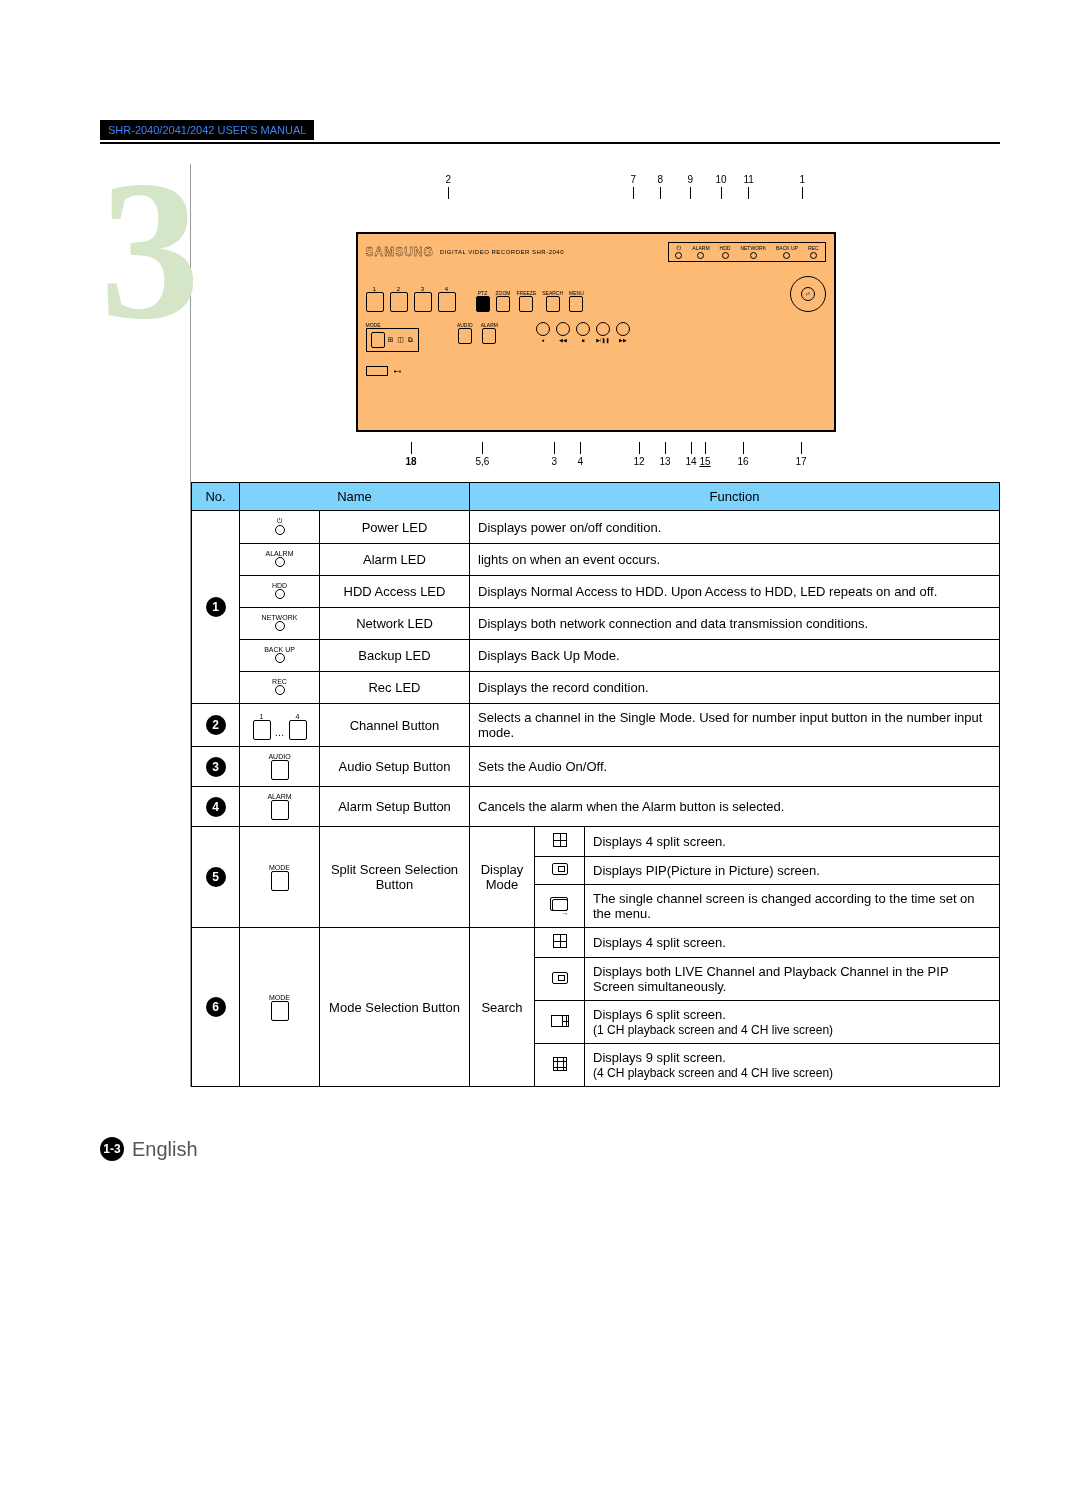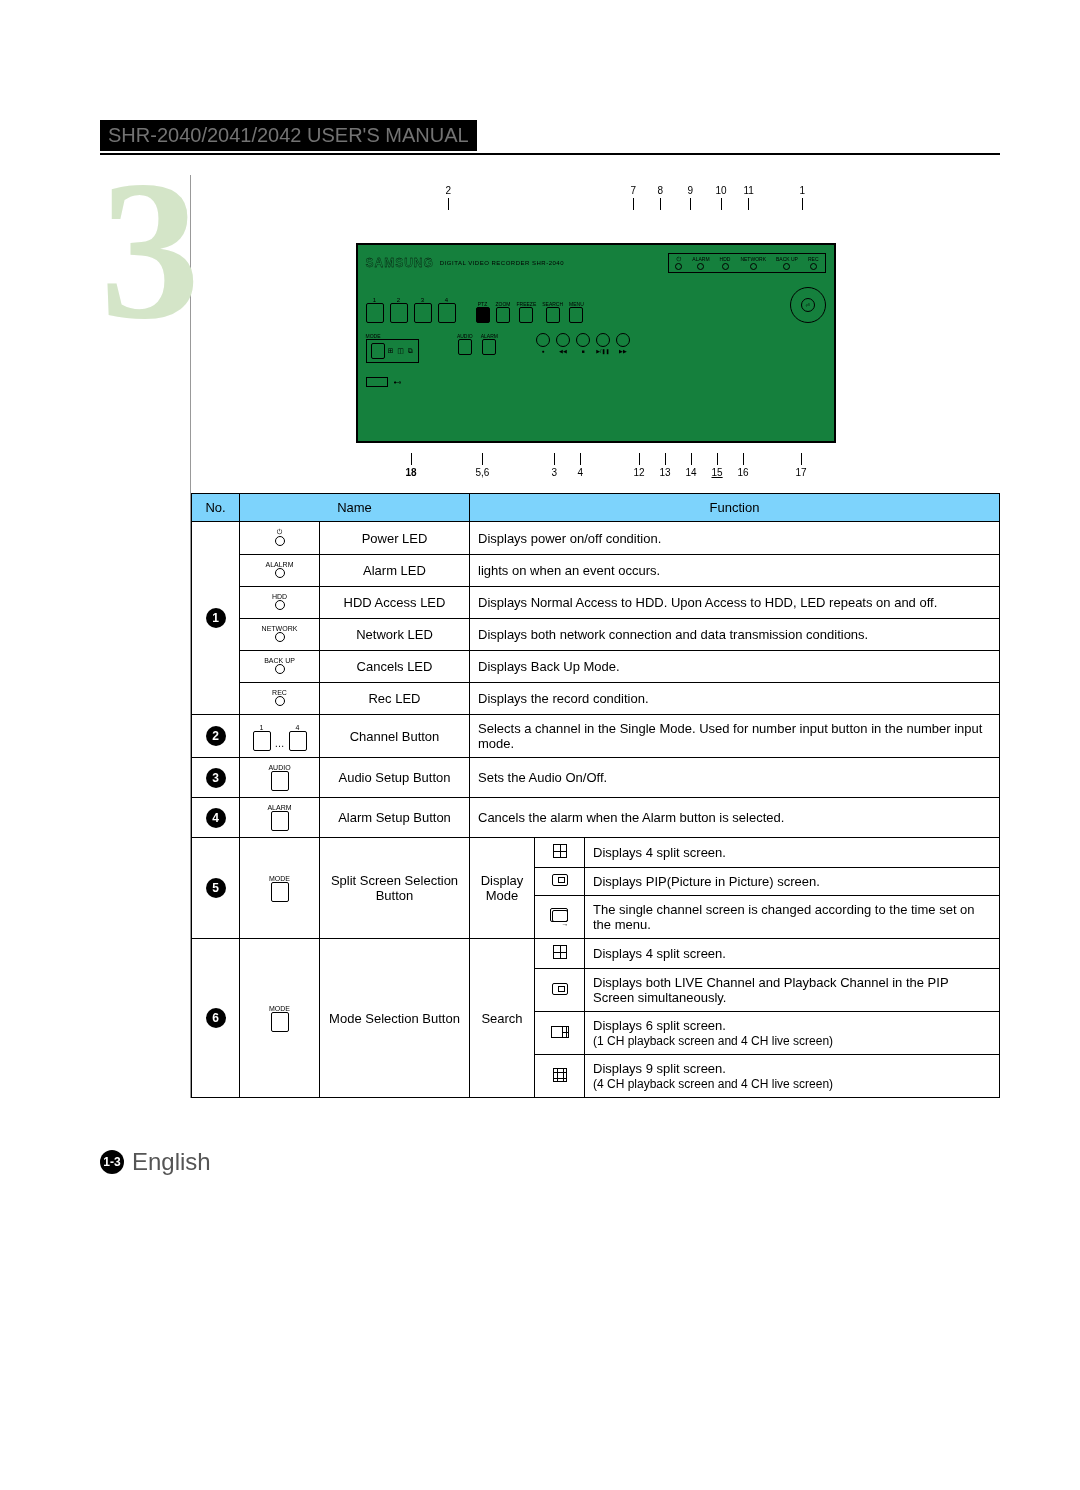--- a/index.html
+++ b/index.html
@@ -11,22 +11,22 @@
     color: #000;
     width: 1080px;
     min-height: 1490px;
   }
   .page {
     padding: 120px 80px 40px 100px;
     position: relative;
   }
   .header-bar {
     background: #000;
-    color: #737373;
-    font-size: 20px;
+    color: #3b82f6;
+    font-size: 11px;
     padding: 4px 8px;
     display: inline-block;
     margin-bottom: 2px;
   }
   .header-rule {
     border-top: 2px solid #000;
     margin-bottom: 20px;
   }
   .chapter-number {
     font-size: 200px;
@@ -58,21 +58,21 @@
     width: 500px;
     margin: 0 auto 10px auto;
     text-align: center;
   }
   .diagram {
     border: 2px solid #000;
     width: 480px;
     height: 200px;
     margin: 30px auto 10px auto;
     position: relative;
-    background: #15803d;
+    background: #fdba74;
     padding: 8px;
   }
   .dev-top-row {
     display: flex;
     align-items: center;
     gap: 6px;
     margin-bottom: 14px;
   }
   .brand {
     font-family: "Arial Black", sans-serif;
@@ -190,21 +190,21 @@
   .sub-icon { width: 50px; text-align:center; }
 
   
   .footer {
     margin-top: 50px;
     display: flex;
     align-items: center;
     gap: 8px;
   }
   .footer .num-badge { width:24px; height:24px; font-size:12px; }
-  .footer-text { font-size: 24px; color: #555; }
+  .footer-text { font-size: 20px; color: #555; }
 
   
   .callouts-top, .callouts-bottom {
     position: relative;
     height: 28px;
     width: 480px;
     margin: 0 auto;
   }
   .co { position:absolute; font-size:10px; display:flex; flex-direction:column; align-items:center; gap:2px;}
   .co .line { width:1px; height:12px; background:#000; }
@@ -397,21 +397,21 @@
             <span>12</span>
           </div>
           <div class="co bot" style="left: 304px;">
             <span class="line"></span>
             <span>13</span>
           </div>
           <div class="co bot" style="left: 330px;">
             <span class="line"></span>
             <span>14</span>
           </div>
-          <div class="co bot" style="left: 356px; text-decoration: underline;">
+          <div class="co bot" style="left: 344px; text-decoration: underline;">
             <span class="line"></span>
             <span>15</span>
           </div>
           <div class="co bot" style="left: 382px;">
             <span class="line"></span>
             <span>16</span>
           </div>
           <div class="co bot" style="left: 440px;">
             <span class="line"></span>
             <span>17</span>
@@ -444,21 +444,21 @@
             <td class="col-name">HDD Access LED</td>
             <td colspan="3">Displays Normal Access to HDD. Upon Access to HDD, LED repeats on and off.</td>
           </tr>
           <tr>
             <td class="col-icon icon-cell"><span class="tiny-lbl">NETWORK</span><span class="led-draw"></span></td>
             <td class="col-name">Network LED</td>
             <td colspan="3">Displays both network connection and data transmission conditions.</td>
           </tr>
           <tr>
             <td class="col-icon icon-cell"><span class="tiny-lbl">BACK UP</span><span class="led-draw"></span></td>
-            <td class="col-name">Cancels LED</td>
+            <td class="col-name">Backup LED</td>
             <td colspan="3">Displays Back Up Mode.</td>
           </tr>
           <tr>
             <td class="col-icon icon-cell"><span class="tiny-lbl">REC</span><span class="led-draw"></span></td>
             <td class="col-name">Rec LED</td>
             <td colspan="3">Displays the record condition.</td>
           </tr>
           <tr>
             <td class="col-no"><span class="num-badge">2</span></td>
             <td class="col-icon icon-cell"><span class="btn-draw-pair">

